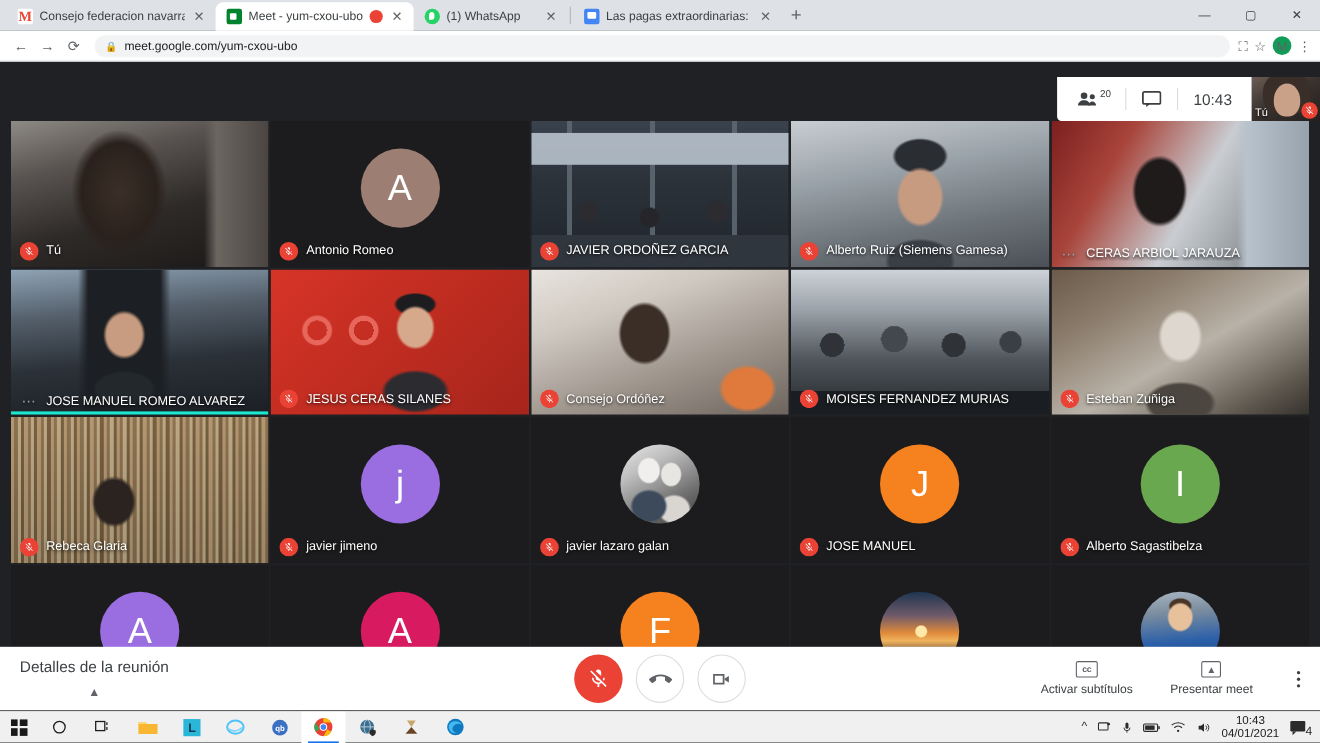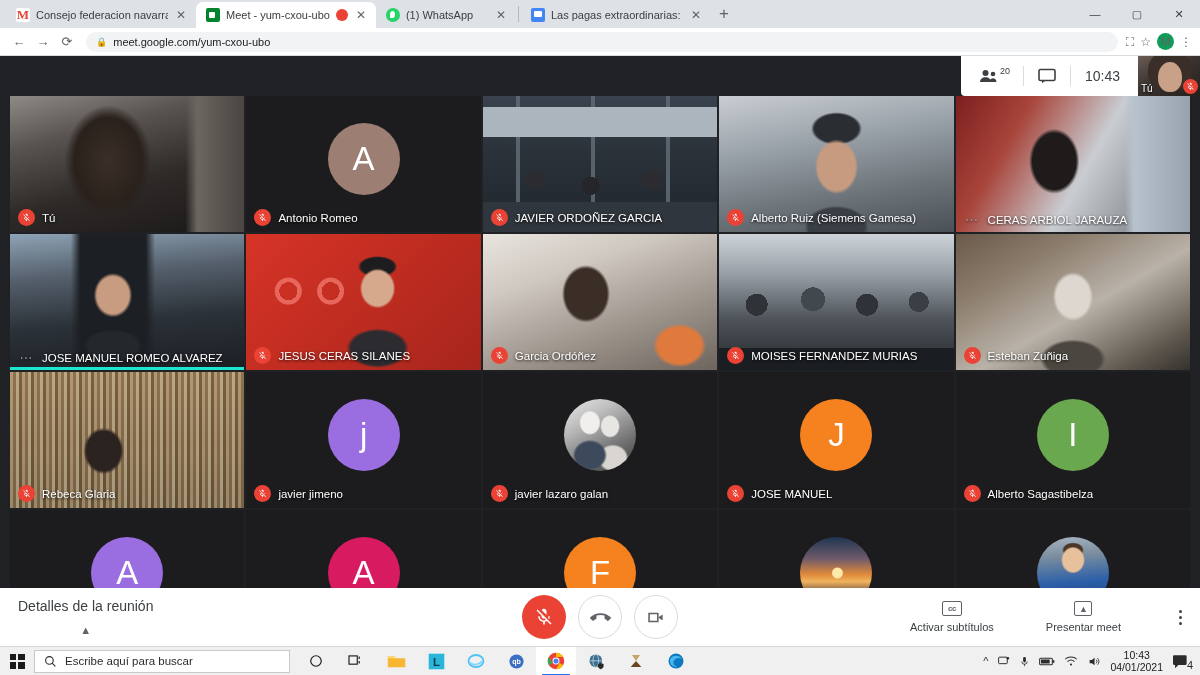--- a/index.html
+++ b/index.html
@@ -65,21 +65,21 @@
     font-size: 11px; color: #202124; margin: 0 6px;
   }
   .lock { font-size: 9px; color: #5f6368; }
   .tool-icons { display: flex; align-items: center; gap: 6px; }
   .tool-icons span { font-size: 12px; color: #5f6368; }
   .profile-av { width: 17px; height: 17px; border-radius: 50%; background: #0f9d58;
                 color: #fff; font-size: 10px; display: flex; align-items: center;
                 justify-content: center; }
 
   
-  .meet { flex: 1; background: #202124; position: relative; overflow: hidden; }
+  .meet { flex: 1; background: #202124; position: relative; overflow: hidden; margin-top: 14px; }
 
   .topbar {
     position: absolute; top: 0; right: 0; height: 40px;
     display: flex; align-items: center; z-index: 20;
   }
   .topchip {
     background: #fff; height: 40px; display: flex; align-items: center;
     gap: 0px; padding: 0 4px; border-radius: 0 0 0 4px;
   }
   .tb-item { display: flex; align-items: center; padding: 0 14px; color: #3c4043; font-size: 14px; position: relative;}
@@ -137,21 +137,21 @@
     background: #fff; display: flex; align-items: center; padding: 0 18px;
   }
   .details { font-size: 14px; color: #3c4043; display: flex; align-items: center; gap: 10px; flex-direction: column; }
   .chev { font-size: 11px; color: #5f6368; }
   .center-ctrls { position: absolute; left: 50%; transform: translateX(-50%);
                   display: flex; align-items: center; gap: 12px; }
   .rbtn { width: 44px; height: 44px; border-radius: 50%; display: flex;
           align-items: center; justify-content: center; }
   .rbtn.filled { background: #ea4335; }
   .rbtn.outline { border: 1px solid #dadce0; }
-  .right-ctrls { margin-left: auto; display: flex; align-items: center; gap: 52px; }
+  .right-ctrls { margin-left: auto; display: flex; align-items: center; gap: 34px; }
   .rc-item { display: flex; flex-direction: column; align-items: center; gap: 5px;
              font-size: 11px; color: #3c4043; }
   .cc-box { width: 20px; height: 15px; border: 1.6px solid #5f6368; border-radius: 2px;
             font-size: 8px; display: flex; align-items: center; justify-content: center;
             letter-spacing: -0.5px; font-weight: bold; color: #5f6368;}
   .pres-box { width: 18px; height: 15px; border: 1.6px solid #5f6368; border-radius: 2px;
               display: flex; align-items: center; justify-content: center; font-size: 9px; color:#5f6368;}
   .kebab { font-size: 16px; color: #3c4043; line-height: 4px; margin-left: 6px;
            display: flex; flex-direction: column; gap: 3px;}
   .kebab i { width: 3px; height: 3px; background: #3c4043; border-radius: 50%; display: block;}
@@ -369,21 +369,21 @@
 
       <div class="tile">
         <div class="ph" style="background:linear-gradient(160deg,#e8e4df 0%,#cfc8c0 30%,#9d948c 65%,#6d645d 100%);"></div>
         <div class="ph" style="background:radial-gradient(ellipse 30px 36px at 44% 44%,#3a2e27 0 70%,transparent 80%),radial-gradient(ellipse 19px 24px at 44% 44%,#e2b896 0 64%,transparent 76%),radial-gradient(ellipse 34px 28px at 84% 82%,#e07a3c 0 64%,transparent 78%);"></div>
         <div class="name">
           <span class="mic-badge">
             <svg width="9" height="9" viewBox="0 0 24 24">
                 <path fill="#fff" d="M19 11h-1.7c0 .74-.16 1.43-.43 2.05l1.23 1.23c.56-.98.9-2.09.9-3.28zM14.98 11.17c0-.06.02-.11.02-.17V5c0-1.66-1.34-3-3-3-1.23 0-2.28.74-2.75 1.8l5.73 5.37zM4.27 3L3 4.27l6.01 6.01V11c0 1.66 1.33 3 2.99 3 .22 0 .44-.03.65-.08l1.66 1.66c-.71.33-1.5.52-2.31.52-2.76 0-5.3-2.1-5.3-5.1H5c0 3.41 2.72 6.23 6 6.72V21h2v-3.28c.91-.13 1.77-.45 2.54-.9L19.73 21 21 19.73 4.27 3z"></path>
               </svg>
           </span>
-          <span>Garcia Ordóñez</span>
+          <span>Consejo Ordóñez</span>
         </div>
       </div>
 
       <div class="tile">
         <div class="ph" style="background:linear-gradient(180deg,#cdd3d8 0%,#9aa1a8 28%,#4f555b 62%,#24282c 100%);"></div>
         <div class="ph" style="background:radial-gradient(circle 11px at 16% 52%,#2f3338 0 100%,transparent),radial-gradient(circle 12px at 40% 48%,#43484e 0 100%,transparent),radial-gradient(circle 11px at 63% 52%,#2f3338 0 100%,transparent),radial-gradient(circle 10px at 85% 50%,#3a3f45 0 100%,transparent),linear-gradient(0deg,#1a1d21 0 16%,transparent 16%);"></div>
         <div class="name">
           <span class="mic-badge">
             <svg width="9" height="9" viewBox="0 0 24 24">
                 <path fill="#fff" d="M19 11h-1.7c0 .74-.16 1.43-.43 2.05l1.23 1.23c.56-.98.9-2.09.9-3.28zM14.98 11.17c0-.06.02-.11.02-.17V5c0-1.66-1.34-3-3-3-1.23 0-2.28.74-2.75 1.8l5.73 5.37zM4.27 3L3 4.27l6.01 6.01V11c0 1.66 1.33 3 2.99 3 .22 0 .44-.03.65-.08l1.66 1.66c-.71.33-1.5.52-2.31.52-2.76 0-5.3-2.1-5.3-5.1H5c0 3.41 2.72 6.23 6 6.72V21h2v-3.28c.91-.13 1.77-.45 2.54-.9L19.73 21 21 19.73 4.27 3z"></path>
@@ -595,27 +595,20 @@
 <div class="taskbar">
   <div class="start">
     <span class="winlogo">
         <i></i>
         <i></i>
         <i></i>
         <i></i>
       </span>
   </div>
 
-  <div class="searchbox">
-    <svg width="13" height="13" viewBox="0 0 24 24">
-        <circle cx="10" cy="10" r="7" fill="none" stroke="#2b2b2b" stroke-width="2"></circle>
-        <line x1="15" y1="15" x2="21" y2="21" stroke="#2b2b2b" stroke-width="2"></line>
-      </svg>
-    <span>Escribe aquí para buscar</span>
-  </div>
 
   <div class="tb-app">
     <svg width="14" height="14" viewBox="0 0 24 24">
         <circle cx="12" cy="12" r="9" fill="none" stroke="#1a1a1a" stroke-width="2"></circle>
       </svg>
   </div>
   <div class="tb-app">
     <svg width="16" height="14" viewBox="0 0 24 22">
         <rect x="1" y="3" width="13" height="13" fill="none" stroke="#1a1a1a" stroke-width="1.8"></rect>
         <line x1="17" y1="4" x2="17" y2="8" stroke="#1a1a1a" stroke-width="1.8"></line>

